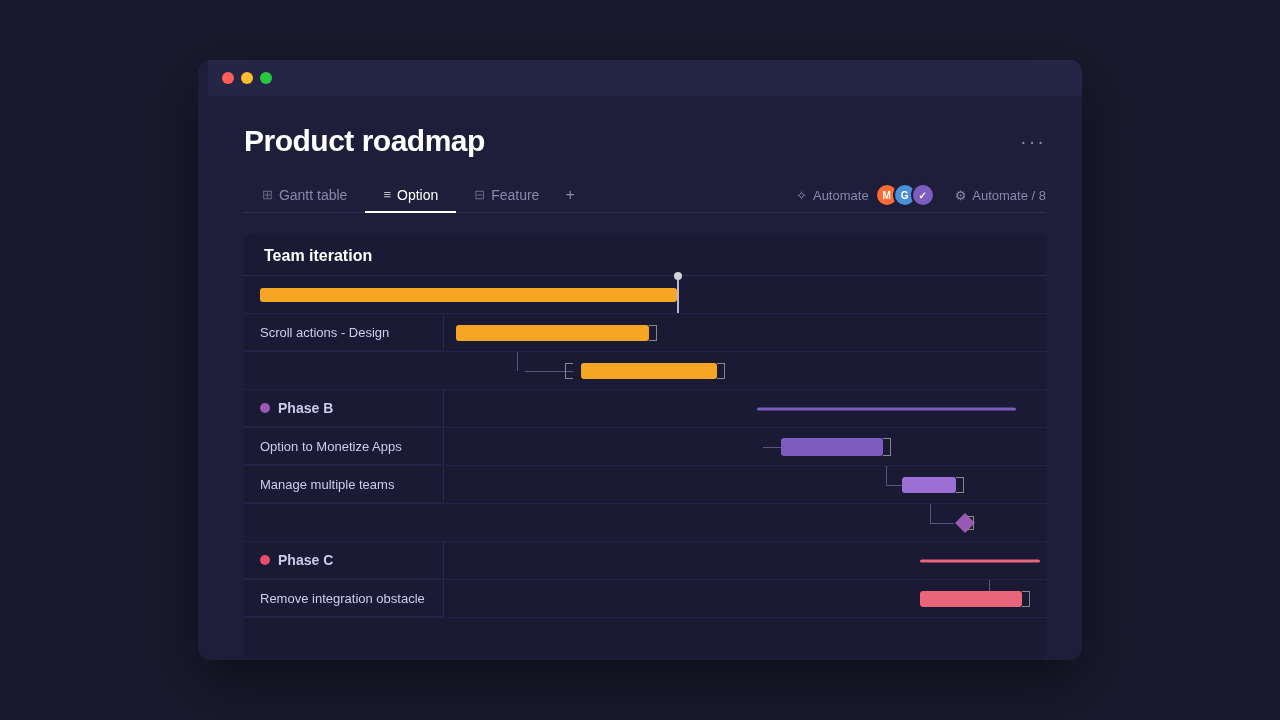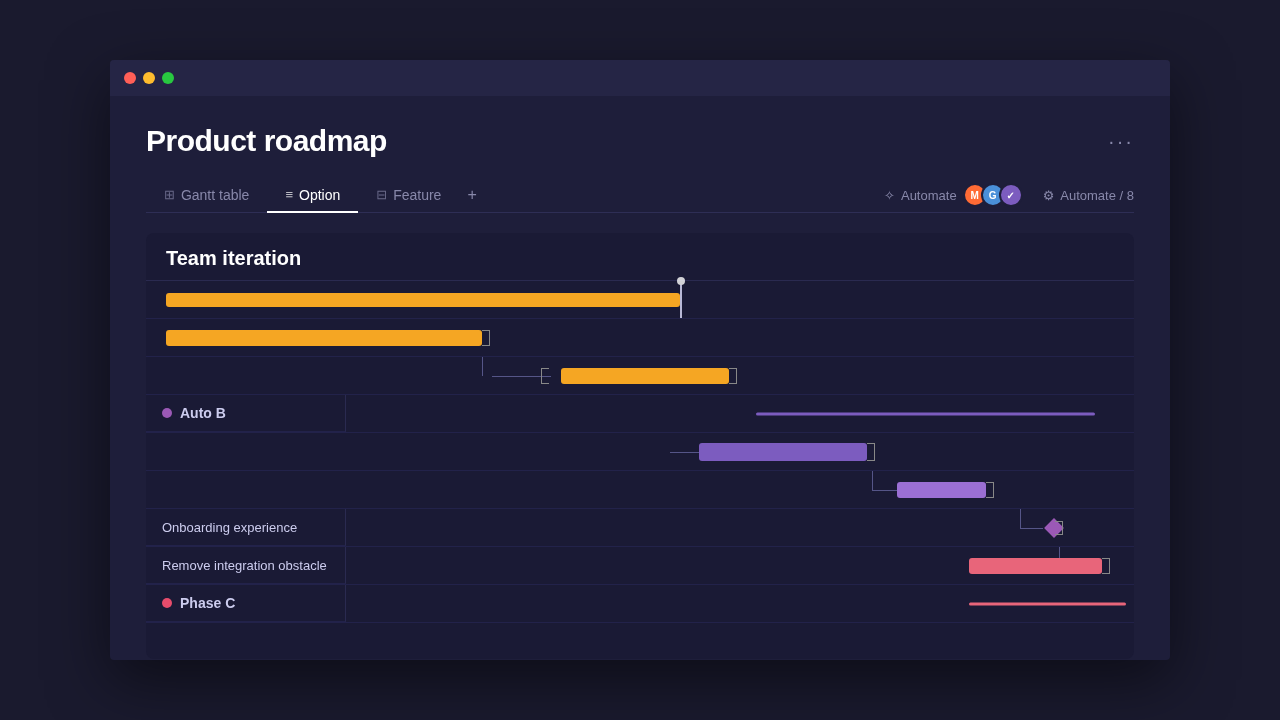--- a/index.html
+++ b/index.html
@@ -9,26 +9,27 @@
       display: flex;
       align-items: center;
       justify-content: center;
       width: 1280px;
       height: 720px;
       font-family: -apple-system, BlinkMacSystemFont, 'Segoe UI', sans-serif;
       overflow: hidden;
     }
 
     .window {
-      width: 1060px;
+      width: 884px;
       height: 600px;
       background: #1e1e3a;
-      border-radius: 4px;
+      border-radius: 12px;
       overflow: hidden;
       box-shadow: 0 20px 60px rgba(0,0,0,0.5);
+      padding-left: 10px;
     }
 
     .titlebar {
       background: #252545;
       height: 36px;
       display: flex;
       align-items: center;
       padding: 0 14px;
       gap: 7px;
     }
@@ -158,21 +159,21 @@
       height: calc(100% - 110px);
     }
 
     .gantt-header {
       padding: 14px 20px 10px 20px;
       border-bottom: 1px solid #2a2a50;
     }
 
     .gantt-title {
       color: #ffffff;
-      font-size: 20px;
+      font-size: 16px;
       font-weight: 600;
     }
 
     
     .gantt-row {
       display: flex;
       height: 38px;
       border-bottom: 1px solid #22224a;
     }
 
@@ -312,20 +313,23 @@
 
             <div class="bar bar-orange" style="left:2%;width:52%;height:14px;"></div>
 
             <div class="today-line" style="left:54%;">
               <div class="today-dot"></div>
             </div>
           </div>
         </div>
 
         <div class="gantt-row">
+          <div class="row-label">
+            <span>Scroll actions - Design</span>
+          </div>
           <div class="row-chart">
             <div class="bar bar-orange" style="left:2%;width:32%;height:16px;"></div>
 
             <div style="position:absolute;left:34%;top:50%;transform:translateY(-50%);width:8px;height:16px;border:1px solid #888;border-left:none;background:transparent;"></div>
           </div>
         </div>
 
         <div class="gantt-row">
           <div class="row-chart">
 
@@ -334,82 +338,85 @@
 
             <div style="position:absolute;left:40%;top:50%;transform:translateY(-50%);width:8px;height:16px;border:1px solid #888;border-right:none;background:transparent;"></div>
             <div class="bar bar-orange" style="left:42%;width:17%;height:16px;"></div>
             <div style="position:absolute;left:59%;top:50%;transform:translateY(-50%);width:8px;height:16px;border:1px solid #888;border-left:none;background:transparent;"></div>
           </div>
         </div>
 
         <div class="gantt-row">
           <div class="row-label phase">
             <div class="phase-dot dot-purple"></div>
-            <span>Auto B</span>
+            <span>Phase B</span>
           </div>
           <div class="row-chart">
 
             <div style="position:absolute;left:52%;top:50%;transform:translateY(-50%);height:3px;width:43%;background:#7c5cbf;border-radius:2px;"></div>
           </div>
         </div>
 
         <div class="gantt-row">
+          <div class="row-label">
+            <span>Option to Monetize Apps</span>
+          </div>
           <div class="row-chart">
 
             <div style="position:absolute;left:53%;top:50%;height:1px;width:3%;background:#555588;"></div>
             <div class="bar bar-purple" style="left:56%;width:17%;height:18px;"></div>
 
             <div style="position:absolute;left:73%;top:50%;transform:translateY(-50%);width:8px;height:18px;border:1px solid #888;border-left:none;background:transparent;"></div>
           </div>
         </div>
 
         <div class="gantt-row">
+          <div class="row-label">
+            <span>Manage multiple teams</span>
+          </div>
           <div class="row-chart">
 
             <div style="position:absolute;left:73.5%;top:0;height:50%;width:1px;background:#555588;"></div>
             <div style="position:absolute;left:73.5%;top:50%;height:1px;width:3%;background:#555588;"></div>
             <div class="bar bar-purple-light" style="left:76%;width:9%;height:16px;"></div>
             <div style="position:absolute;left:85%;top:50%;transform:translateY(-50%);width:8px;height:16px;border:1px solid #888;border-left:none;background:transparent;"></div>
           </div>
         </div>
 
         <div class="gantt-row">
-          <div class="row-label">
-            <span>Onboarding experience</span>
-          </div>
           <div class="row-chart">
 
             <div style="position:absolute;left:85.5%;top:0;height:50%;width:1px;background:#555588;"></div>
             <div style="position:absolute;left:85.5%;top:50%;height:1px;width:3%;background:#555588;"></div>
 
             <div style="position:absolute;left:89%;top:50%;margin-top:-7px;width:14px;height:14px;background:#9b59b6;transform:rotate(45deg);"></div>
             <div style="position:absolute;left:90%;top:50%;transform:translateY(-50%);width:8px;height:14px;border:1px solid #888;border-left:none;background:transparent;"></div>
+          </div>
+        </div>
+
+        <div class="gantt-row">
+          <div class="row-label phase">
+            <div class="phase-dot dot-red-phase"></div>
+            <span>Phase C</span>
+          </div>
+          <div class="row-chart">
+
+            <div style="position:absolute;left:79%;top:50%;transform:translateY(-50%);height:3px;width:20%;background:#e8657a;border-radius:2px;"></div>
           </div>
         </div>
 
         <div class="gantt-row">
           <div class="row-label">
             <span>Remove integration obstacle</span>
           </div>
           <div class="row-chart">
 
             <div style="position:absolute;left:90.5%;top:0;height:50%;width:1px;background:#555588;"></div>
             <div style="position:absolute;left:79%;top:50%;height:1px;width:12%;background:#555588;"></div>
             <div class="bar bar-pink" style="left:79%;width:17%;height:16px;"></div>
             <div style="position:absolute;left:96%;top:50%;transform:translateY(-50%);width:8px;height:16px;border:1px solid #888;border-left:none;background:transparent;"></div>
           </div>
         </div>
 
-        <div class="gantt-row">
-          <div class="row-label phase">
-            <div class="phase-dot dot-red-phase"></div>
-            <span>Phase C</span>
-          </div>
-          <div class="row-chart">
-
-            <div style="position:absolute;left:79%;top:50%;transform:translateY(-50%);height:3px;width:20%;background:#e8657a;border-radius:2px;"></div>
-          </div>
-        </div>
-
       </div>
     </div>
   </div>
 </div>
 
 </body></html>

